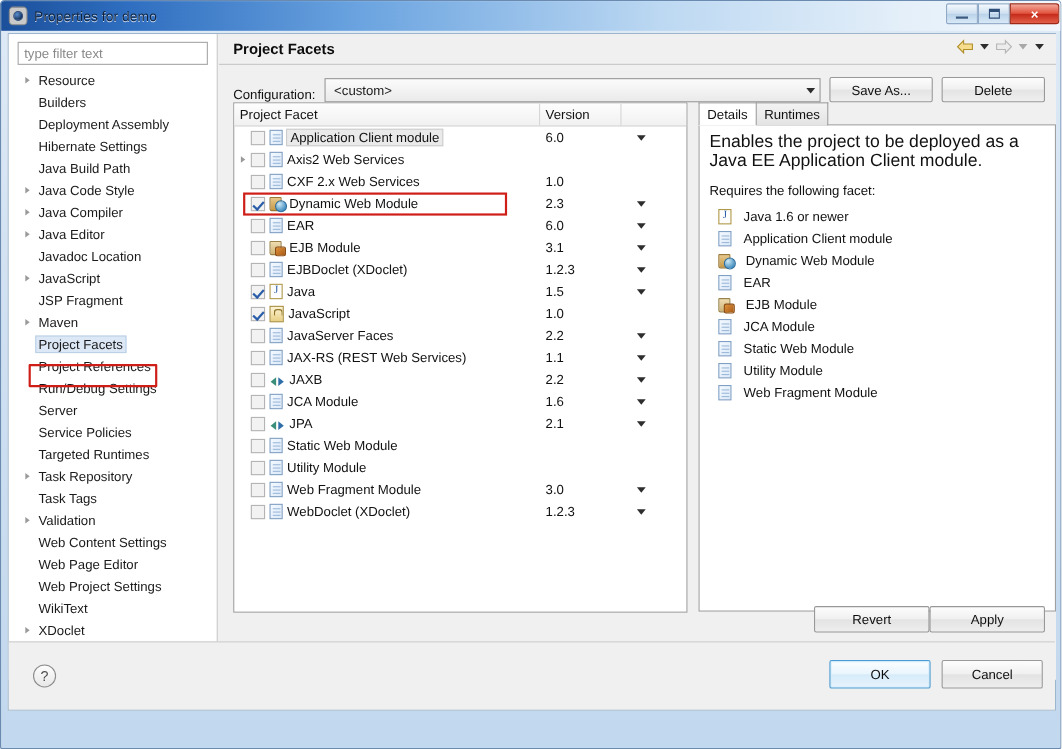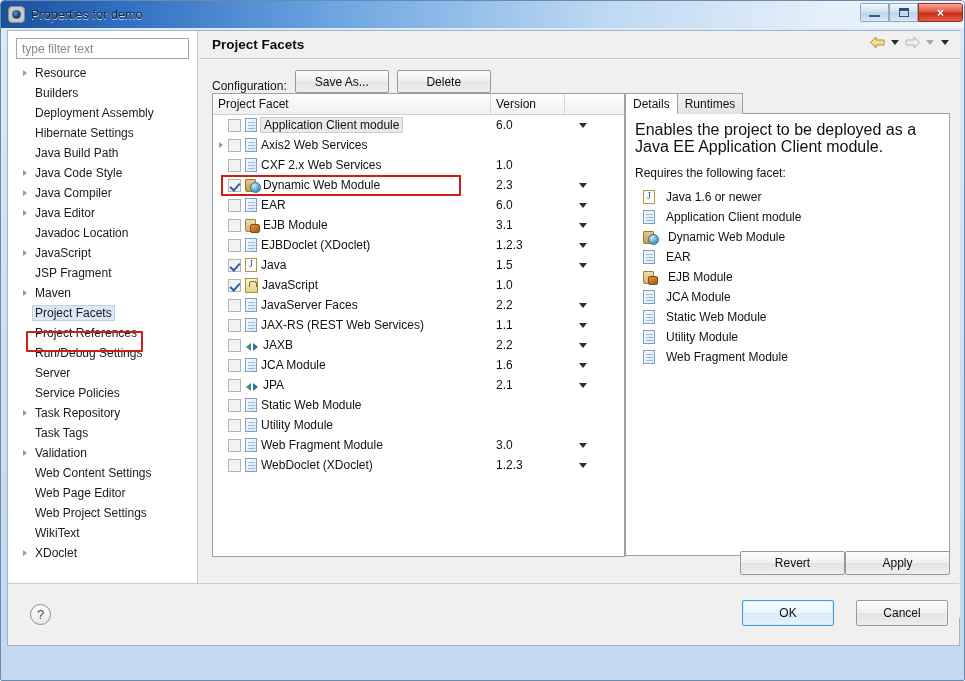--- a/index.html
+++ b/index.html
@@ -191,20 +191,21 @@
     background: linear-gradient(to bottom, #fdfdfd, #f0f0f0 48%, #e4e4e4 52%, #efefef);
     font-size: 12px; color: #0f0f0f;
     display: flex; align-items: center; justify-content: center;
     font-family: "Liberation Sans", sans-serif;
   }
 
   
   #tables-row {
     display: flex;
     padding: 0 0 0 13px;
+    gap: 10px;
   }
   #facet-table {
     width: 413px; height: 464px;
     background: #ffffff;
     border: 1px solid #a0a0a0;
     position: relative;
     overflow: hidden;
   }
   #facet-head {
     height: 21px;
@@ -424,21 +425,21 @@
     position: absolute; left: 22px; top: 20px;
     width: 21px; height: 21px;
     border-radius: 50%;
     border: 1px solid #8c8c8c;
     background: linear-gradient(to bottom, #fdfdfd, #e8e8e8);
     display: flex; align-items: center; justify-content: center;
     font-size: 13px; color: #4a4a4a;
   }
   #ok-cancel {
     position: absolute; right: 11px; top: 16px;
-    display: flex; gap: 22px;
+    display: flex; gap: 10px;
   }
   .dbtn {
     width: 92px; height: 26px;
     border: 1px solid #9a9a9a; border-radius: 2px;
     background: linear-gradient(to bottom, #fdfdfd, #f0f0f0 48%, #e3e3e3 52%, #eeeeee);
     font-size: 12px; color: #0f0f0f;
     display: flex; align-items: center; justify-content: center;
   }
   .dbtn.default {
     border: 1px solid #4a9bd1;
@@ -539,20 +540,24 @@
           </div>
           <div class="tree-item">
             <span class="tw"></span>
             <span class="tree-label">Server</span>
           </div>
           <div class="tree-item">
             <span class="tw"></span>
             <span class="tree-label">Service Policies</span>
           </div>
           <div class="tree-item">
+            <span class="tw"></span>
+            <span class="tree-label">Targeted Runtimes</span>
+          </div>
+          <div class="tree-item">
             <span class="tw open"></span>
             <span class="tree-label">Task Repository</span>
           </div>
           <div class="tree-item">
             <span class="tw"></span>
             <span class="tree-label">Task Tags</span>
           </div>
           <div class="tree-item">
             <span class="tw open"></span>
             <span class="tree-label">Validation</span>
@@ -597,20 +602,24 @@
               <path d="M10 2 L15.5 7.5 L10 13 L10 10 L2 10 L2 5 L10 5 Z" fill="#ececec" stroke="#b5b5b5" stroke-width="1"></path>
             </svg>
           </span>
           <span class="chev"></span>
           <span class="chev dark"></span>
         </div>
       </div>
 
       <div id="config-row">
         <span id="config-label">Configuration:</span>
+        <div id="config-combo">
+          <span>&lt;custom&gt;</span>
+          <span class="combo-arrow"></span>
+        </div>
         <div class="pbtn">Save As...</div>
         <div class="pbtn">Delete</div>
       </div>
 
       <div id="tables-row">
 
         <div id="facet-table">
           <div id="facet-head">
             <div class="fh-cell c1">Project Facet</div>
             <div class="fh-cell c2">Version</div>

